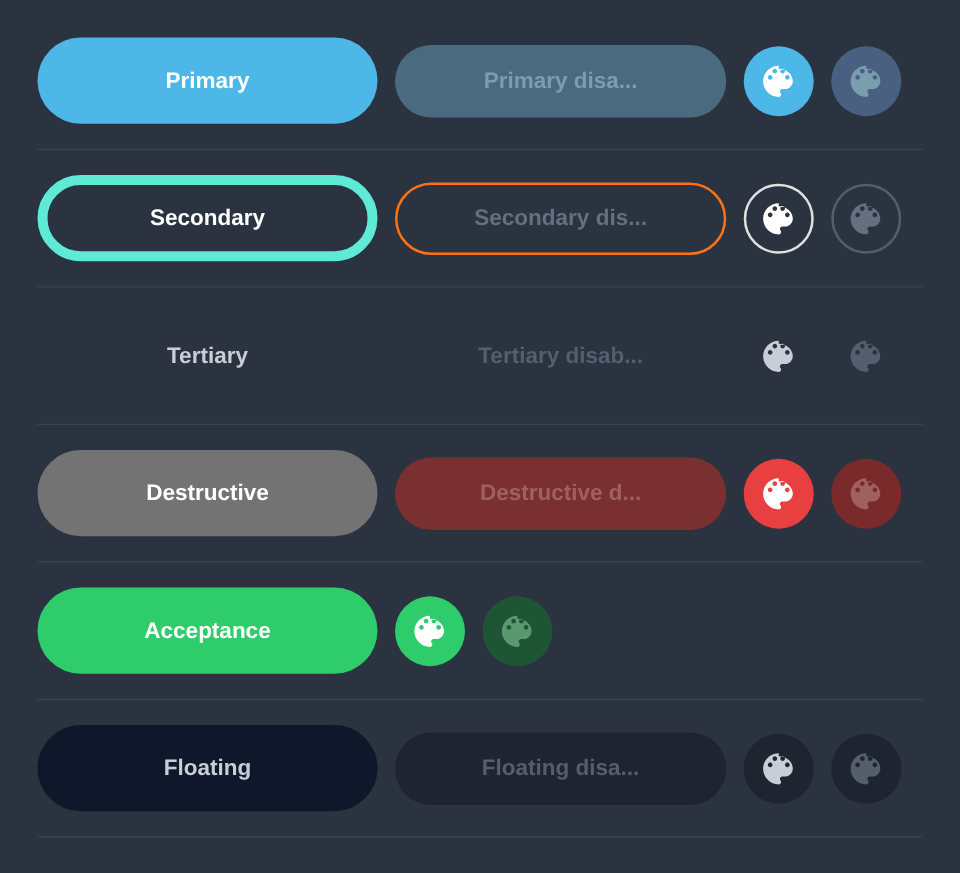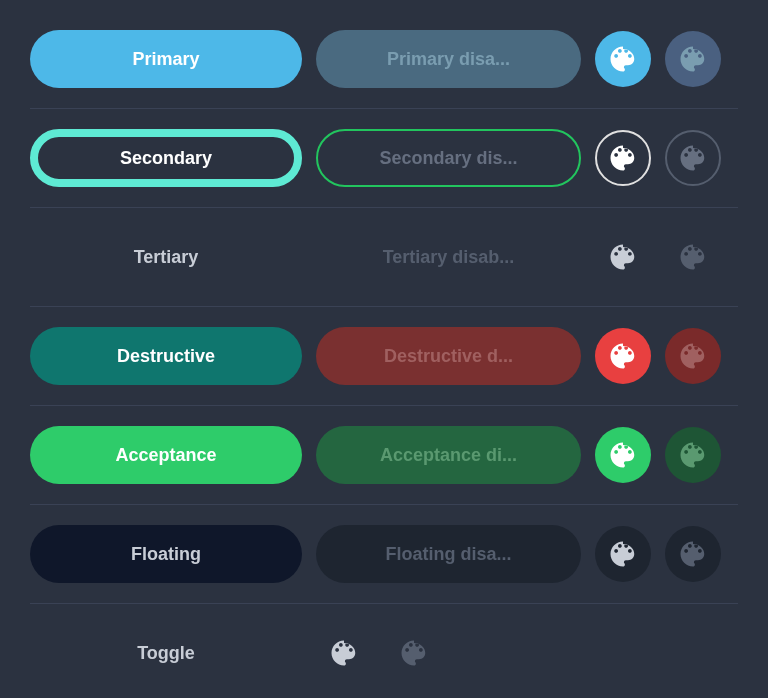--- a/index.html
+++ b/index.html
@@ -32,21 +32,21 @@
     .btn {
       display: flex;
       align-items: center;
       justify-content: center;
       border: none;
       cursor: pointer;
       font-weight: 700;
       font-size: 18px;
       color: #ffffff;
       border-radius: 50px;
-      height: 58px;
+      height: 69px;
       width: 272px;
       flex-shrink: 0;
     }
 
     .btn-disabled {
       display: flex;
       align-items: center;
       justify-content: center;
       border: none;
       cursor: not-allowed;
@@ -89,21 +89,21 @@
     .icon-primary-disabled { background-color: #4a6080; }
 
     
     .btn-secondary {
       background-color: transparent;
       border: 8px solid #5eead4;
       color: #ffffff;
     }
     .btn-secondary-disabled {
       background-color: transparent;
-      border: 2px solid #22c55e;
+      border: 2px solid #f97316;
       color: #666f80;
     }
     .icon-secondary {
       background-color: transparent;
       border: 2.5px solid #e0e0e0;
     }
     .icon-secondary-disabled {
       background-color: transparent;
       border: 2.5px solid #555e6e;
     }
@@ -115,21 +115,21 @@
       font-weight: 600;
     }
     .btn-tertiary-disabled {
       background-color: transparent;
       color: #555e6e;
     }
     .icon-tertiary { background-color: transparent; }
     .icon-tertiary-disabled { background-color: transparent; }
 
     
-    .btn-destructive { background-color: #0f766e; }
+    .btn-destructive { background-color: #737373; }
     .btn-destructive-disabled { background-color: #7a3030; color: #a06060; }
     .icon-destructive { background-color: #e84040; }
     .icon-destructive-disabled { background-color: #7a2a2a; }
 
     
     .btn-acceptance { background-color: #2ecc6a; }
     .btn-acceptance-disabled { background-color: #246640; color: #5a9970; }
     .icon-acceptance { background-color: #2ecc6a; }
     .icon-acceptance-disabled { background-color: #1e5535; }
 
@@ -257,23 +257,20 @@
       </svg>
     </button>
   </div>
 
   <hr class="divider">
 
   <div class="row">
     <button class="btn btn-acceptance">
       <span>Acceptance</span>
     </button>
-    <button class="btn-disabled btn-acceptance-disabled">
-      <span>Acceptance di...</span>
-    </button>
     <button class="icon-btn icon-acceptance">
       <svg class="palette-svg" viewBox="0 0 24 24" fill="white">
         <path d="M12 2C6.48 2 2 6.48 2 12s4.48 10 10 10c.83 0 1.5-.67 1.5-1.5 0-.39-.15-.74-.39-1.01-.23-.26-.38-.61-.38-.99 0-.83.67-1.5 1.5-1.5H16c2.76 0 5-2.24 5-5 0-4.42-4.03-8-9-8zm-5.5 9c-.83 0-1.5-.67-1.5-1.5S5.67 8 6.5 8 8 8.67 8 9.5 7.33 11 6.5 11zm3-4C8.67 7 8 6.33 8 5.5S8.67 4 9.5 4s1.5.67 1.5 1.5S10.33 7 9.5 7zm5 0c-.83 0-1.5-.67-1.5-1.5S13.67 4 14.5 4s1.5.67 1.5 1.5S15.33 7 14.5 7zm3 4c-.83 0-1.5-.67-1.5-1.5S16.67 8 17.5 8s1.5.67 1.5 1.5S18.33 11 17.5 11z"></path>
       </svg>
     </button>
     <button class="icon-btn-disabled icon-acceptance-disabled">
       <svg class="palette-svg" viewBox="0 0 24 24" fill="#5a9970">
         <path d="M12 2C6.48 2 2 6.48 2 12s4.48 10 10 10c.83 0 1.5-.67 1.5-1.5 0-.39-.15-.74-.39-1.01-.23-.26-.38-.61-.38-.99 0-.83.67-1.5 1.5-1.5H16c2.76 0 5-2.24 5-5 0-4.42-4.03-8-9-8zm-5.5 9c-.83 0-1.5-.67-1.5-1.5S5.67 8 6.5 8 8 8.67 8 9.5 7.33 11 6.5 11zm3-4C8.67 7 8 6.33 8 5.5S8.67 4 9.5 4s1.5.67 1.5 1.5S10.33 7 9.5 7zm5 0c-.83 0-1.5-.67-1.5-1.5S13.67 4 14.5 4s1.5.67 1.5 1.5S15.33 7 14.5 7zm3 4c-.83 0-1.5-.67-1.5-1.5S16.67 8 17.5 8s1.5.67 1.5 1.5S18.33 11 17.5 11z"></path>
       </svg>
     </button>

